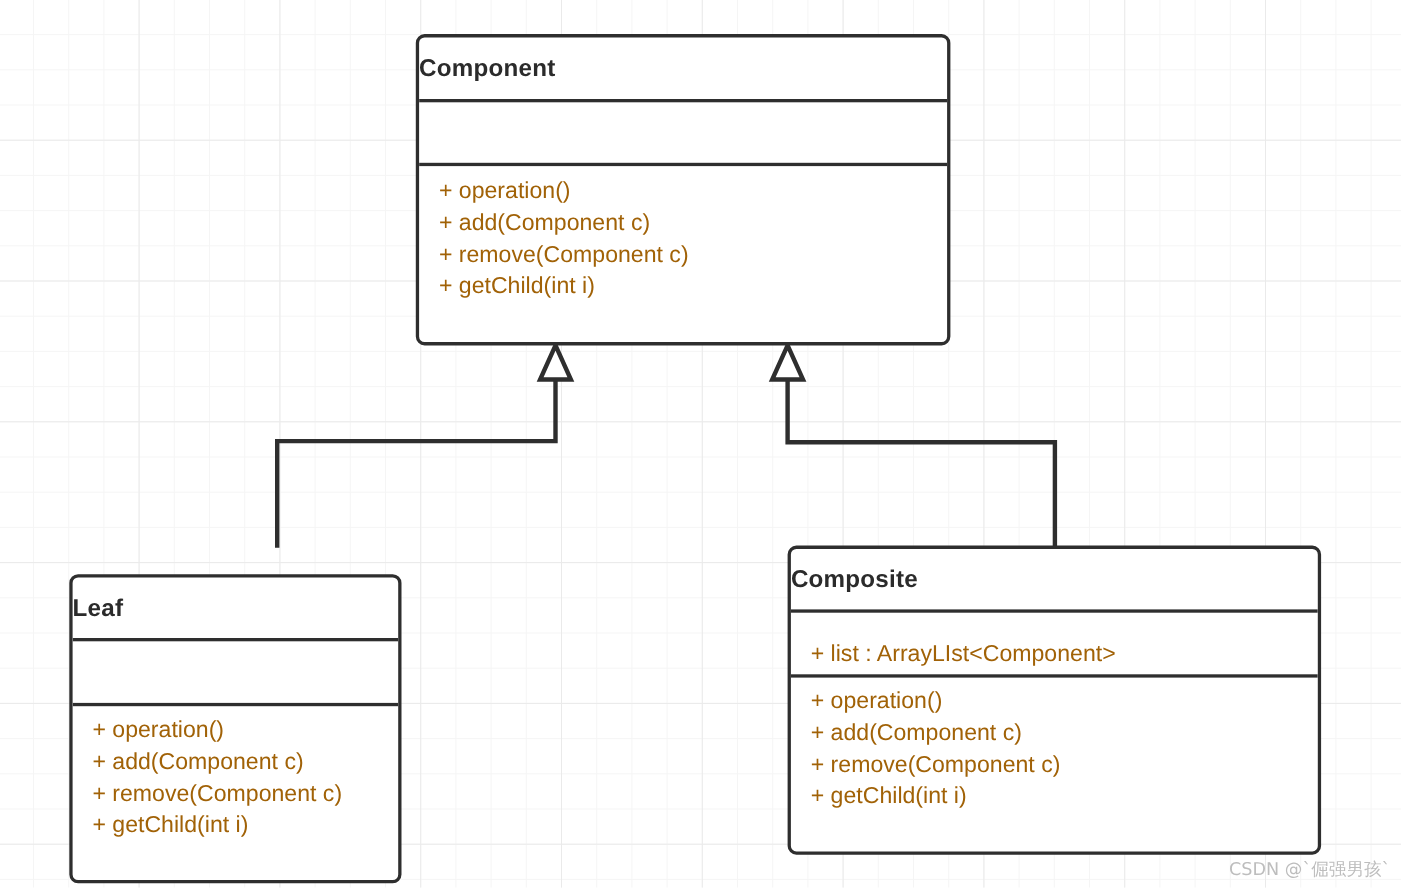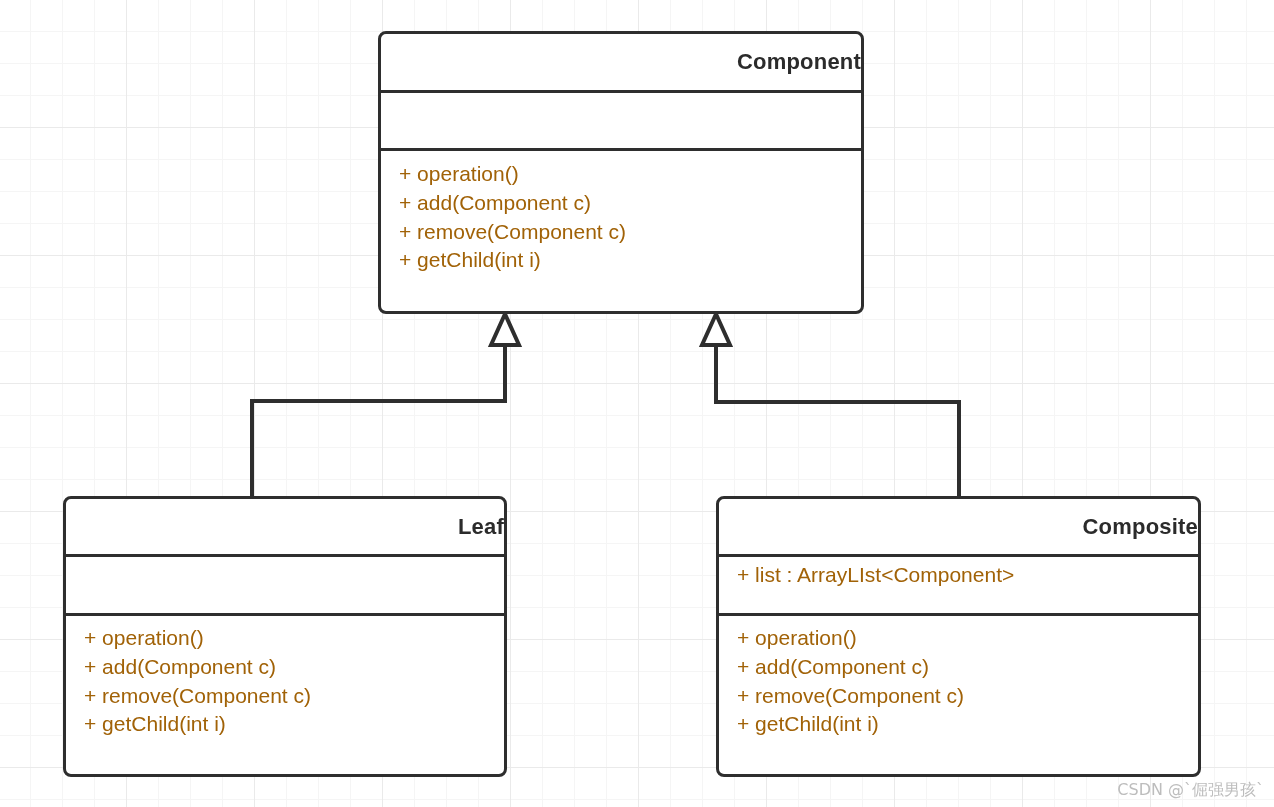--- a/index.html
+++ b/index.html
@@ -32,21 +32,21 @@
   .uml-class {
     position: absolute;
     box-sizing: border-box;
     background: #ffffff;
     border: 3px solid #2e2e2e;
     border-radius: 8px;
     overflow: hidden;
   }
 
   .uml-title {
-    text-align: right;
+    text-align: left;
     font-weight: bold;
     color: #2b2b2b;
     letter-spacing: 0.2px;
     box-sizing: border-box;
   }
 
   .uml-sep {
     height: 3px;
     background: #2e2e2e;
     width: 100%;
@@ -80,22 +80,22 @@
     height: 55px;
   }
   #class-component .ops {
     font-size: 21px;
     padding-top: 9px;
   }
 
   
   #class-leaf {
     left: 63px;
-    top: 496px;
-    width: 444px;
+    top: 522px;
+    width: 302px;
     height: 281px;
   }
   #class-leaf .uml-title {
     height: 55px;
     line-height: 55px;
     font-size: 22px;
   }
   #class-leaf .attrs {
     height: 56px;
   }
@@ -111,21 +111,21 @@
     width: 485px;
     height: 281px;
   }
   #class-composite .uml-title {
     height: 55px;
     line-height: 55px;
     font-size: 22px;
   }
   #class-composite .attrs {
     height: 56px;
-    padding-top: 4px;
+    padding-top: 24px;
   }
   #class-composite .attrs .uml-member {
     font-size: 21px;
   }
   #class-composite .ops {
     font-size: 21px;
     padding-top: 8px;
   }
 
   

